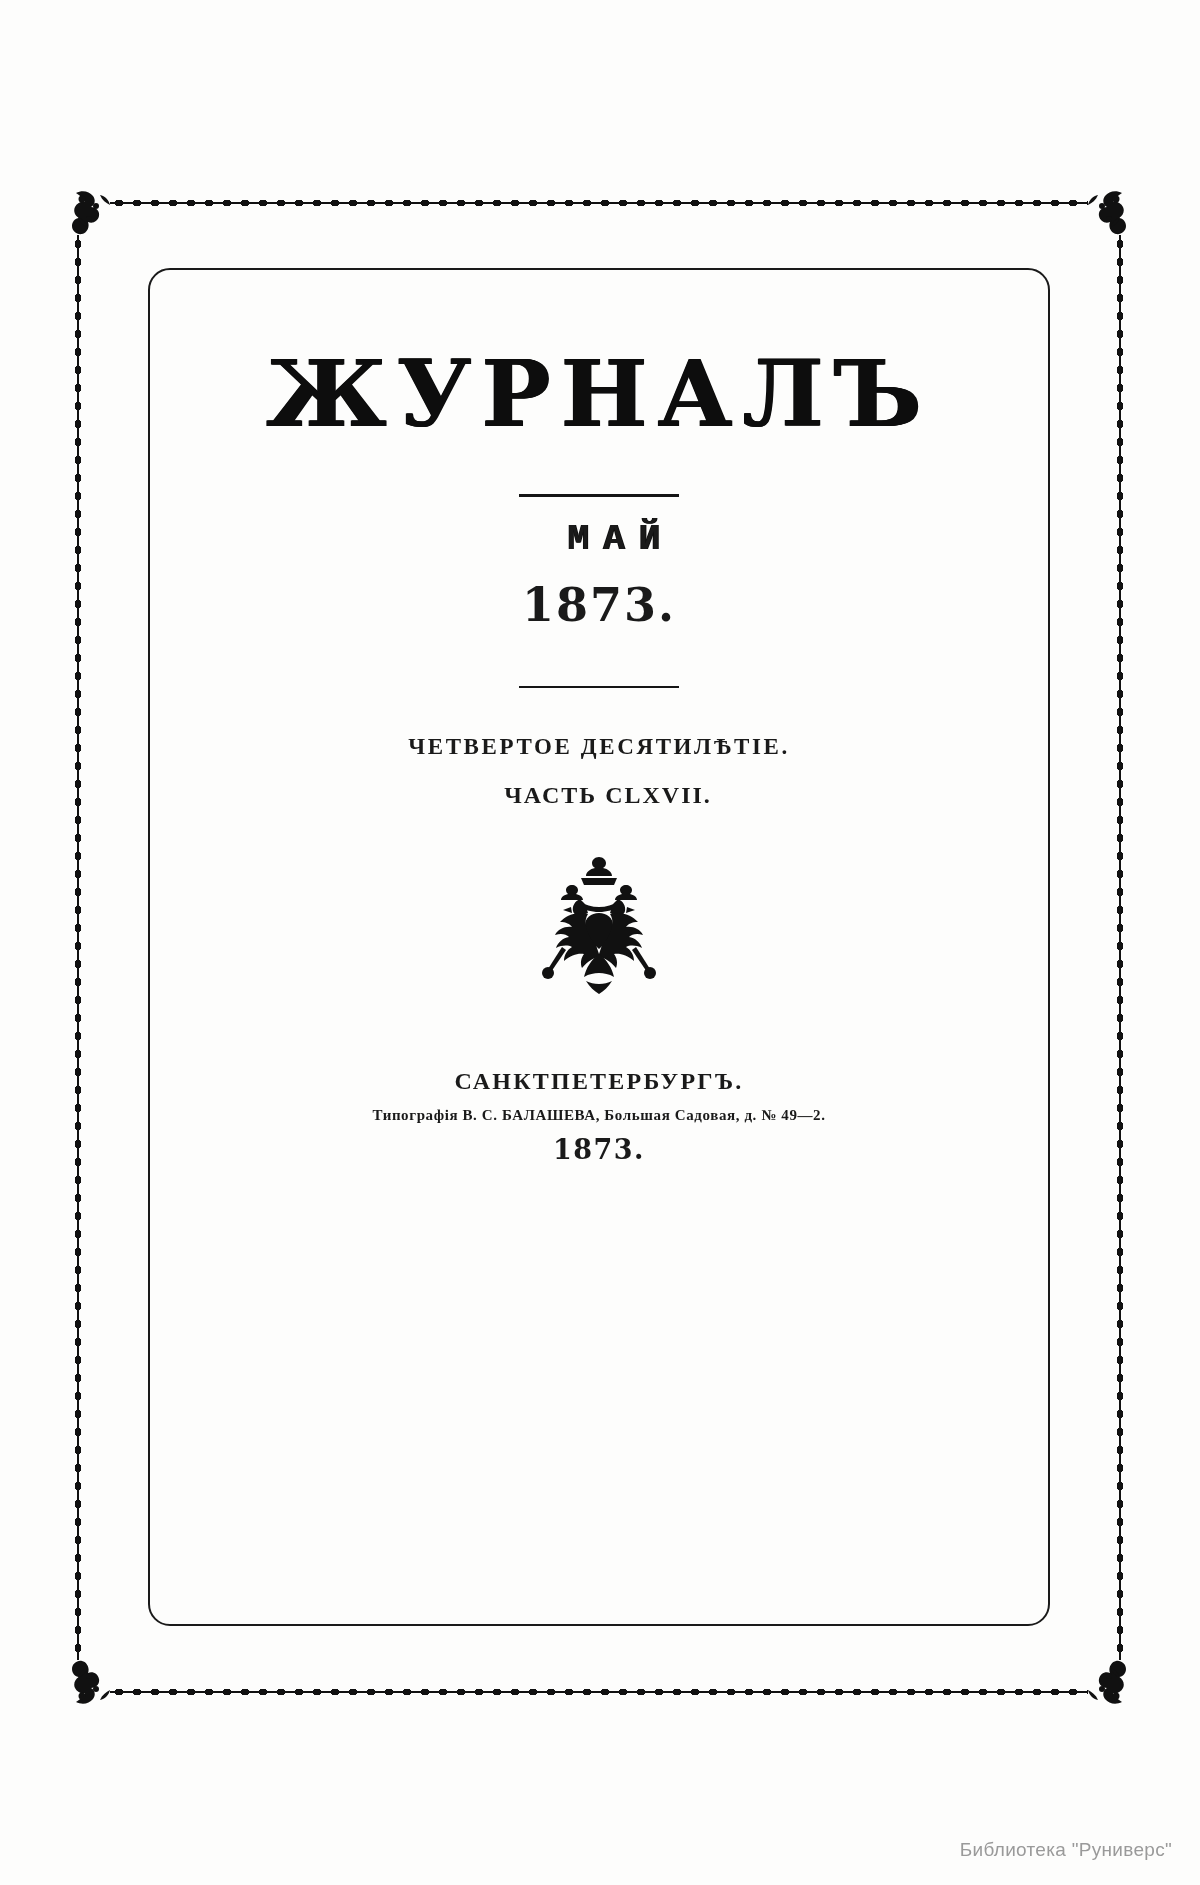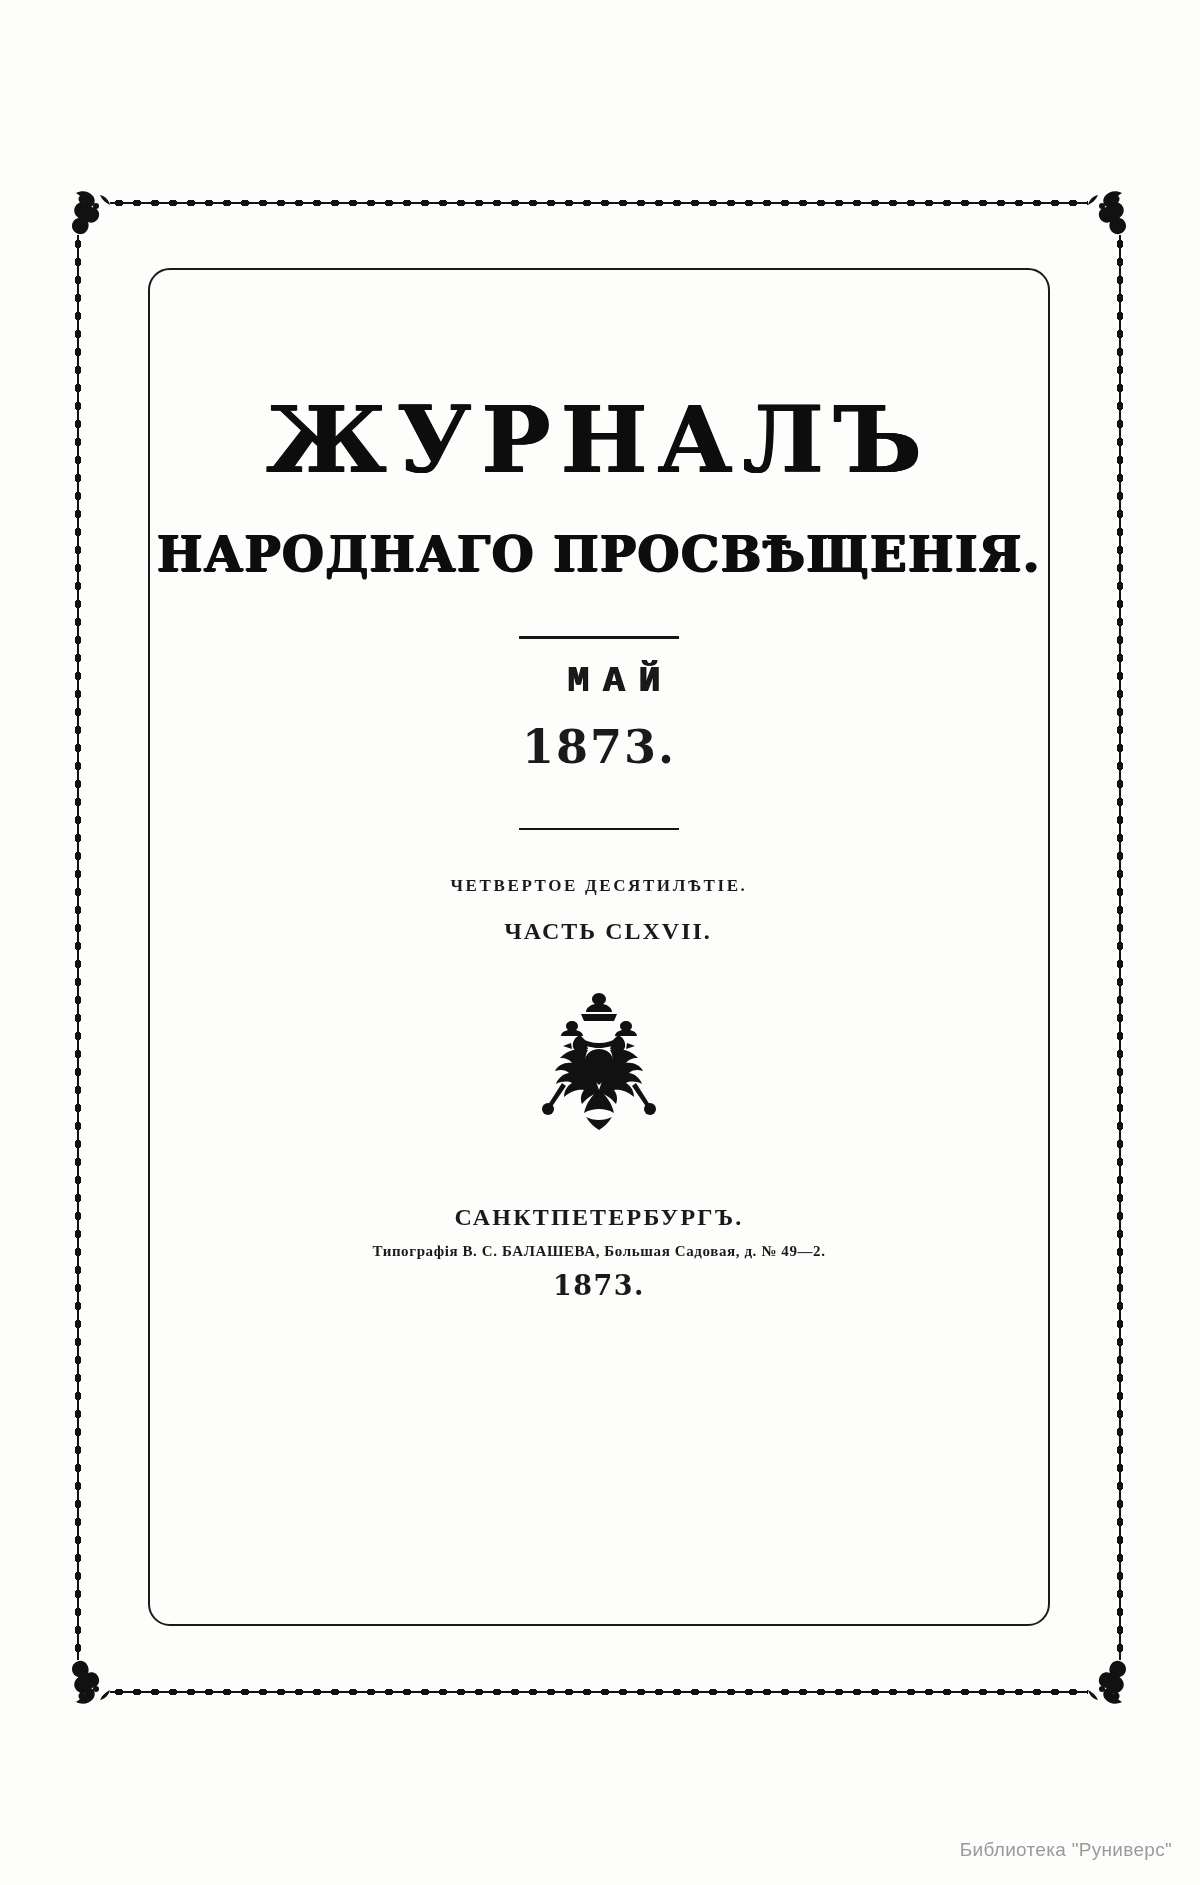--- a/index.html
+++ b/index.html
@@ -92,21 +92,21 @@
     box-sizing: border-box;
     padding-top: 48px;
   }
 
   .title-main {
     font-family: "DejaVu Serif", serif;
     font-size: 92px;
     line-height: 1;
     letter-spacing: 10px;
     font-weight: 700;
-    margin-top: 78px;
+    margin-top: 32px;
     color: #0d0d0d;
     text-shadow: 0.6px 0 0 #0d0d0d, -0.6px 0 0 #0d0d0d;
   }
 
   .title-sub1 {
     font-family: "Liberation Serif", serif;
     font-size: 33px;
     letter-spacing: 3.5px;
     font-weight: 700;
     margin-top: 58px;
@@ -143,21 +143,21 @@
   .year {
     font-family: "DejaVu Serif", serif;
     font-size: 46px;
     font-weight: 700;
     letter-spacing: 2px;
     margin-top: 18px;
   }
 
   .decade {
     font-family: "Liberation Serif", serif;
-    font-size: 17px;
+    font-size: 23px;
     letter-spacing: 2.6px;
     font-weight: 700;
     margin-top: 46px;
   }
 
   .part {
     font-family: "Liberation Serif", serif;
     font-size: 24px;
     letter-spacing: 2px;
     font-weight: 700;
@@ -257,21 +257,20 @@
     </div>
   </div>
 
   <div id="frame-inner"></div>
 
   <div id="content">
 
     <div class="title-main">ЖУРНАЛЪ</div>
 
 
-    <div class="title-sub2">НАРОДНАГО ПРОСВѢЩЕНІЯ.</div>
 
     <div class="rule"></div>
 
     <div class="month">МАЙ</div>
 
     <div class="year">1873.</div>
 
     <div class="rule"></div>
 
     <div class="decade">ЧЕТВЕРТОЕ ДЕСЯТИЛѢТІЕ.</div>

